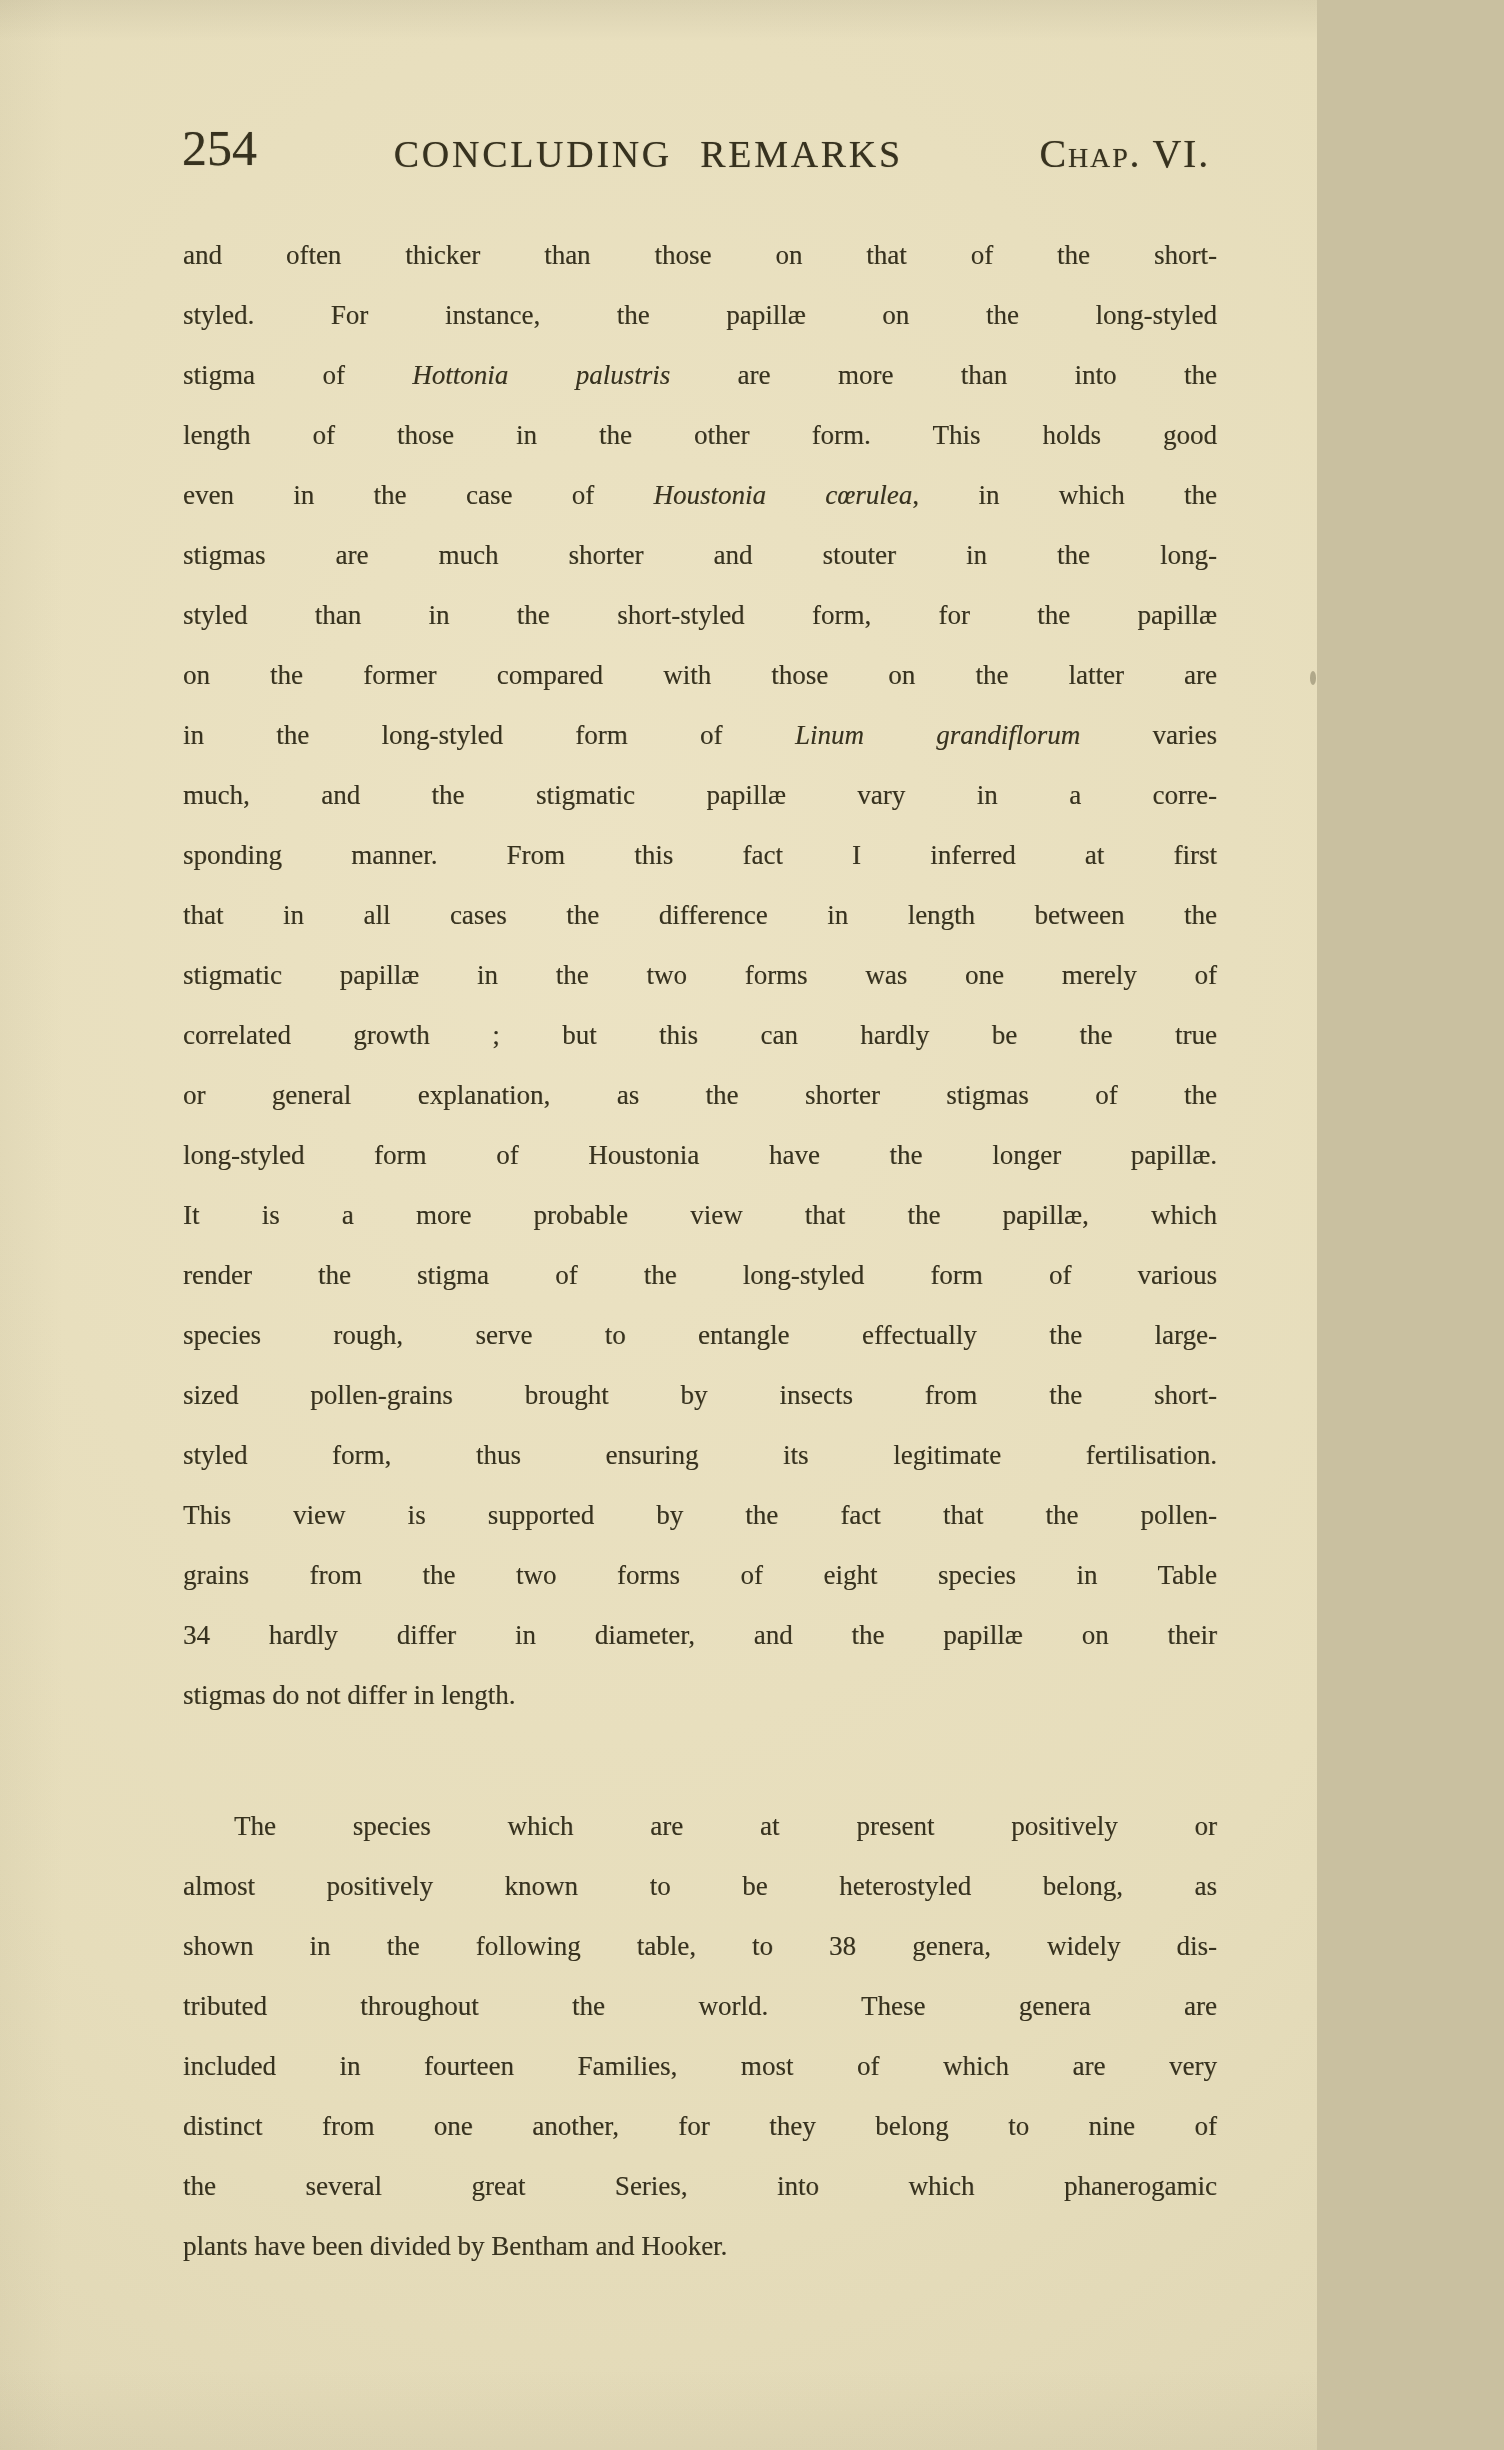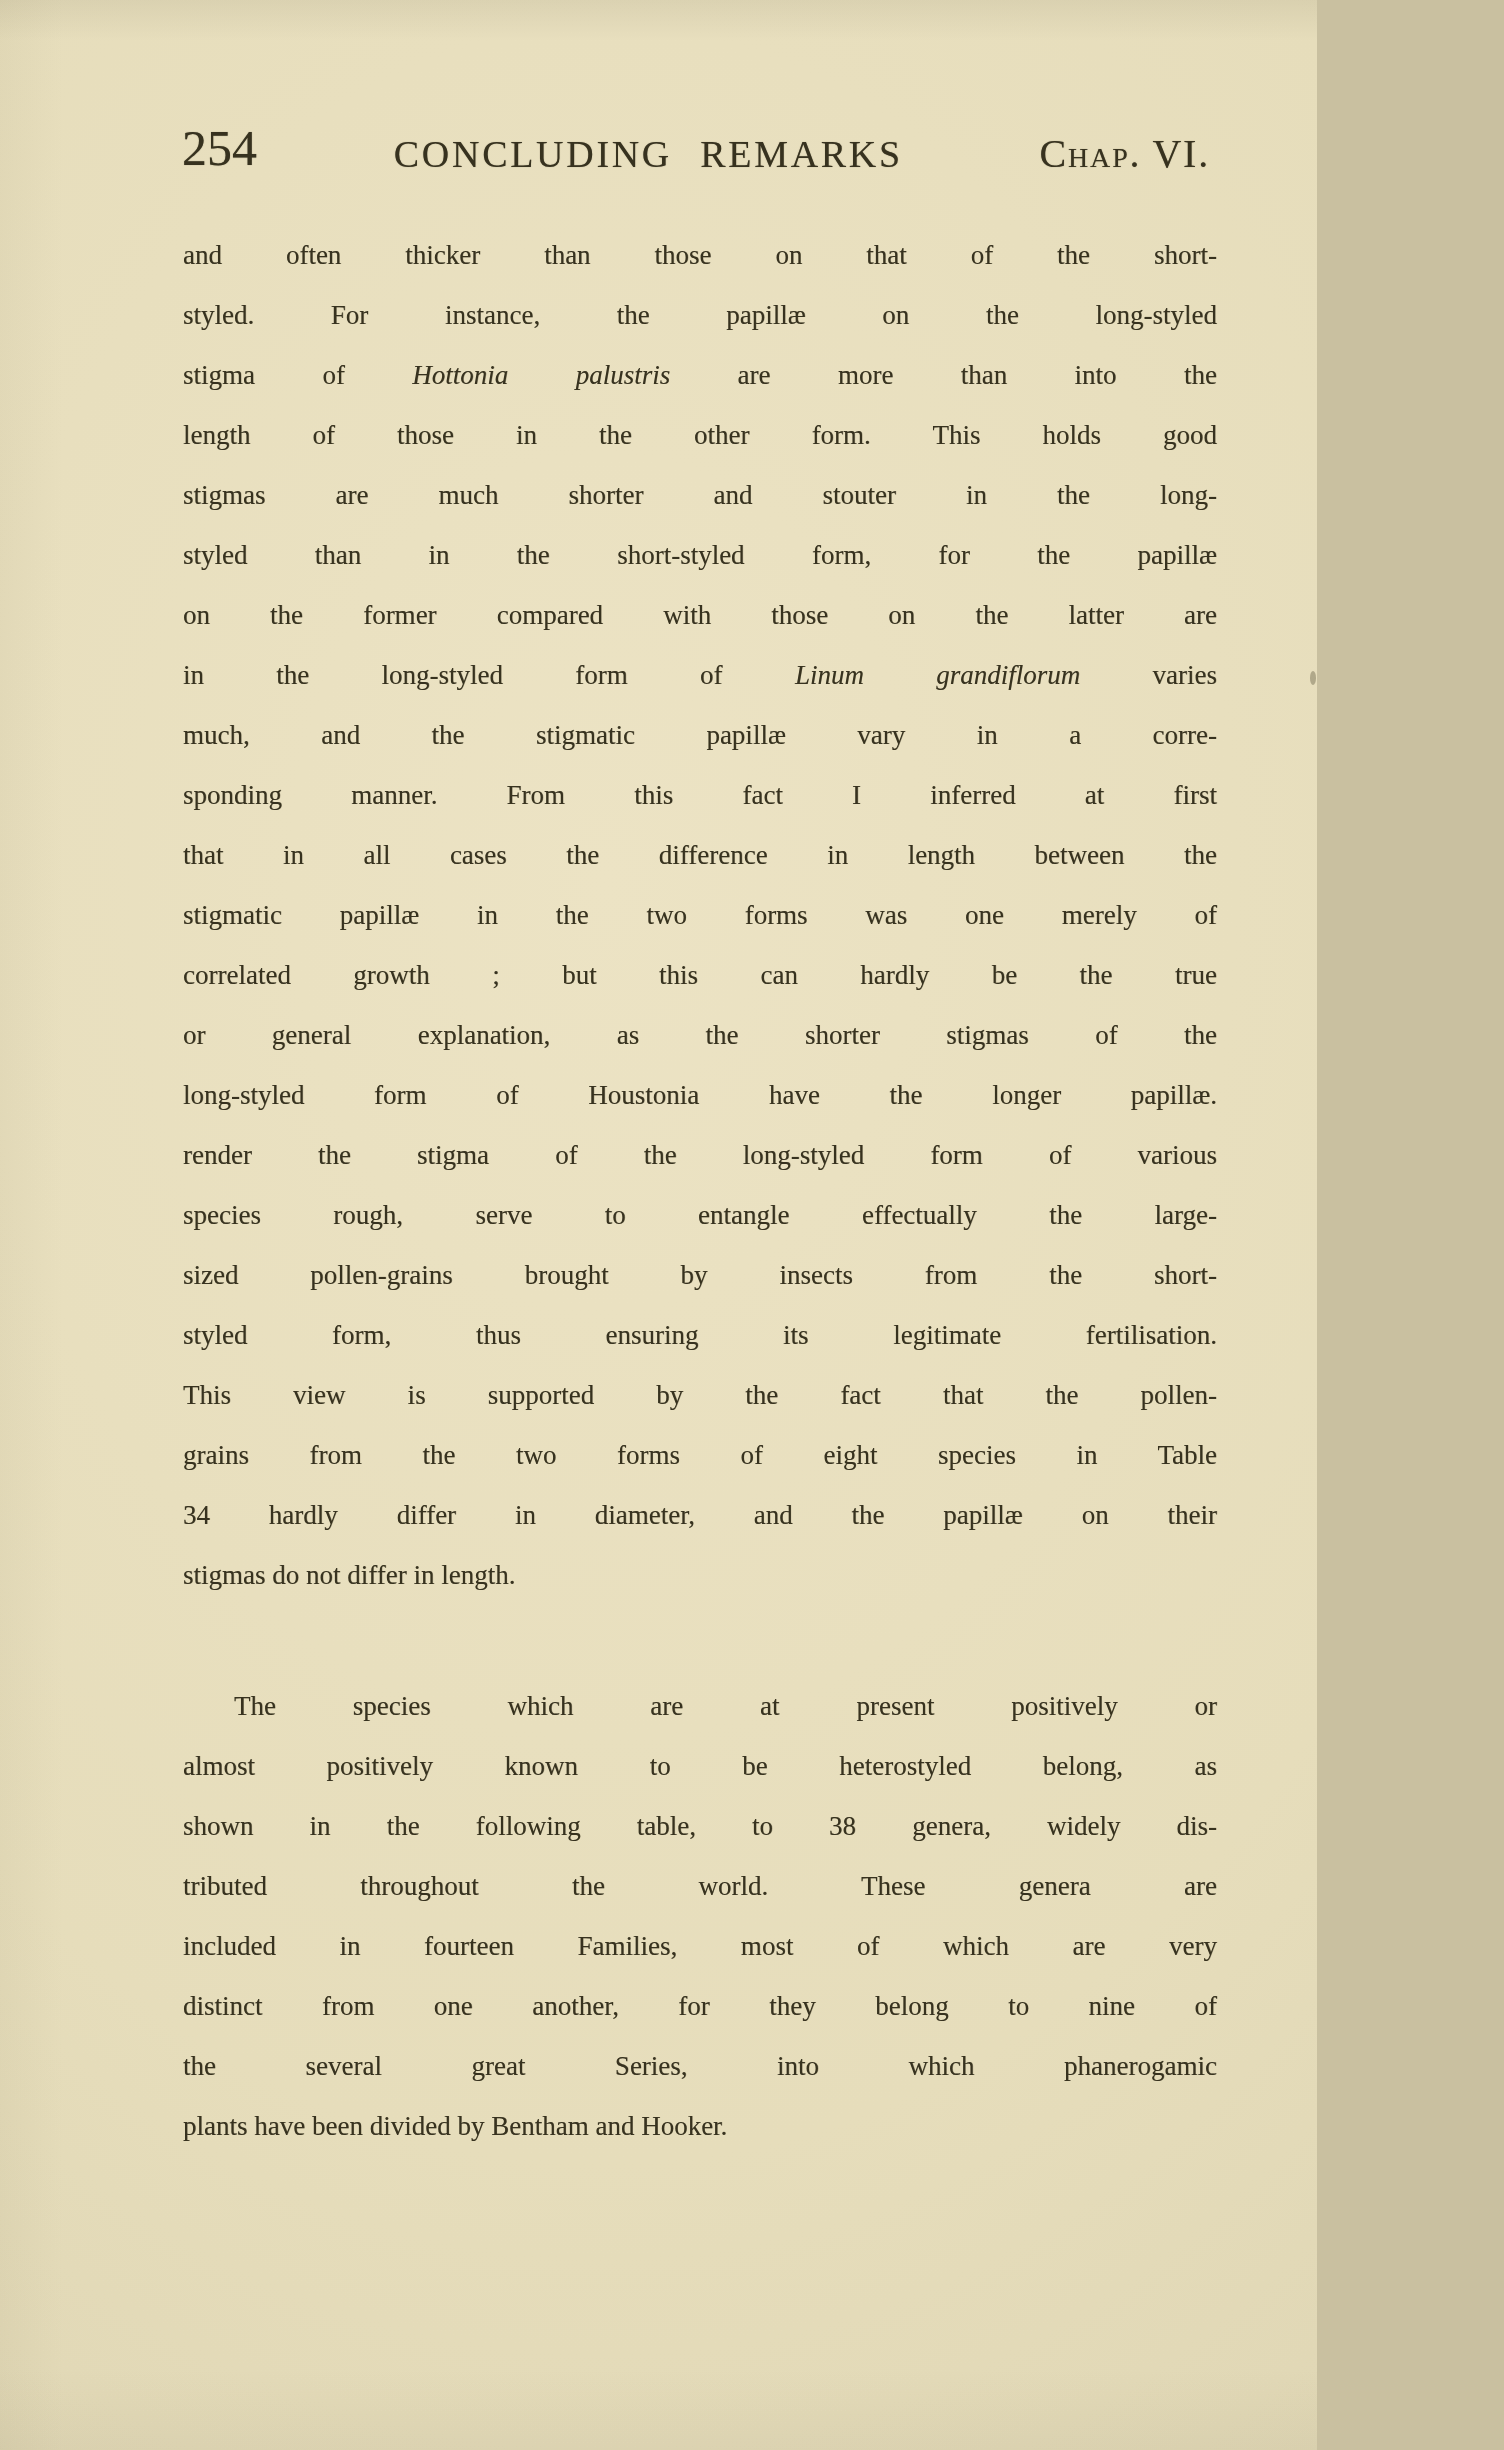--- a/index.html
+++ b/index.html
@@ -62,31 +62,33 @@
     <span class="runtitle">CONCLUDING REMARKS</span>
     <span class="chap">Chap. VI.</span>
   </div>
 
   <div class="bodyblock">
       <div class="para">
         <div class="line"><span>and often thicker than those on that of the short-</span></div>
         <div class="line"><span>styled.  For instance, the papillæ on the long-styled</span></div>
         <div class="line"><span>stigma of </span><span class="it">Hottonia palustris</span><span> are more than into the</span></div>
         <div class="line"><span>length of those in the other form.  This holds good</span></div>
+        <div class="line"><span>even in the case of </span><span class="it">Houstonia cœrulea</span><span>, in which the</span></div>
         <div class="line"><span>stigmas are much shorter and stouter in the long-</span></div>
         <div class="line"><span>styled than in the short-styled form, for the papillæ</span></div>
         <div class="line"><span>on the former compared with those on the latter are</span></div>
         <div class="line"><span>in the long-styled form of </span><span class="it">Linum grandiflorum</span><span> varies</span></div>
         <div class="line"><span>much, and the stigmatic papillæ vary in a corre-</span></div>
         <div class="line"><span>sponding manner.  From this fact I inferred at first</span></div>
         <div class="line"><span>that in all cases the difference in length between the</span></div>
         <div class="line"><span>stigmatic papillæ in the two forms was one merely of</span></div>
         <div class="line"><span>correlated growth ; but this can hardly be the true</span></div>
         <div class="line"><span>or general explanation, as the shorter stigmas of the</span></div>
         <div class="line"><span>long-styled form of Houstonia have the longer papillæ.</span></div>
+        <div class="line"><span>It is a more probable view that the papillæ, which</span></div>
         <div class="line"><span>render the stigma of the long-styled form of various</span></div>
         <div class="line"><span>species rough, serve to entangle effectually the large-</span></div>
         <div class="line"><span>sized pollen-grains brought by insects from the short-</span></div>
         <div class="line"><span>styled form, thus ensuring its legitimate fertilisation.</span></div>
         <div class="line"><span>This view is supported by the fact that the pollen-</span></div>
         <div class="line"><span>grains from the two forms of eight species in Table</span></div>
         <div class="line"><span>34 hardly differ in diameter, and the papillæ on their</span></div>
         <div class="line flush-last"><span>stigmas do not differ in length.</span></div>
       </div>
       <div class="para">

